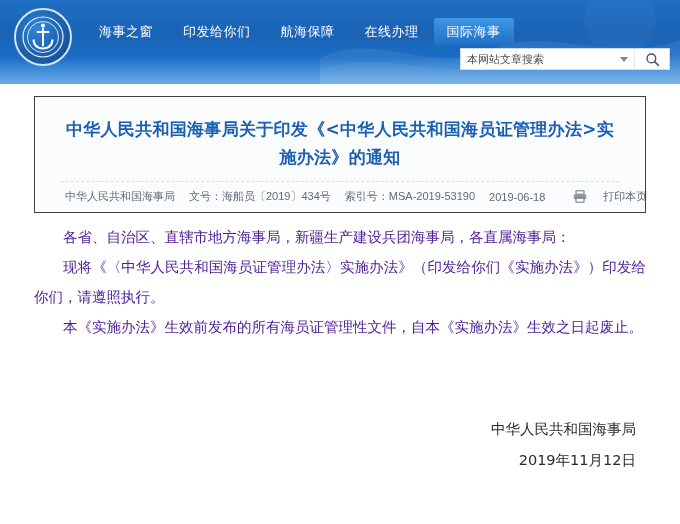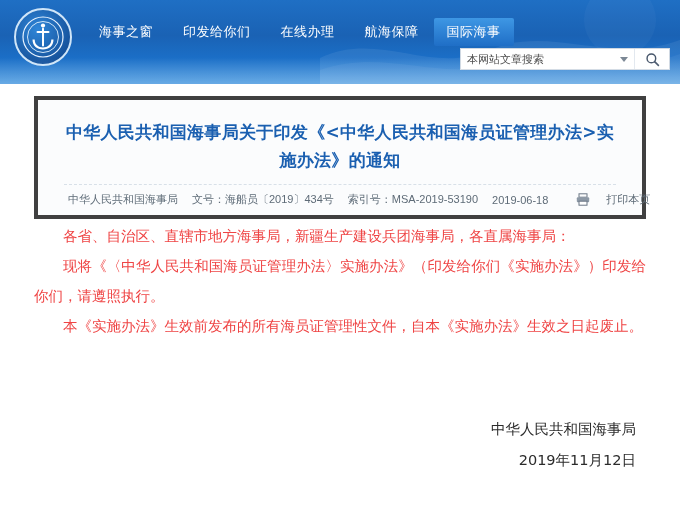--- a/index.html
+++ b/index.html
@@ -128,21 +128,21 @@
   }
   .search-btn svg { display:block; }
 
   
   .card {
     position: absolute;
     left: 34px;
     top: 96px;
     width: 612px;
     background: #fbfcfd;
-    border: 4px solid #404040;
+    border: 1px solid #404040;
     box-sizing: border-box;
     padding: 14px 26px 0 26px;
   }
   .doc-title {
     color: #1a5fb0;
     font-size: 17px;
     font-weight: bold;
     line-height: 28px;
     text-align: center;
     letter-spacing: .3px;
@@ -173,22 +173,22 @@
   .print-link svg { display:block; }
 
   
   .content {
     position: absolute;
     left: 34px;
     top: 222px;
     width: 612px;
     font-size: 14.5px;
     line-height: 30px;
-    color: #ef4444;
-    font-family: Liberation Mono, monospace;
+    color: #4c1d95;
+    font-family: Liberation Serif, serif;
   }
   .content p {
     margin: 0 0 0 0;
     text-align: justify;
     text-indent: 2em;
   }
   .signature {
     position: absolute;
     right: 34px;
     top: 414px;
@@ -223,22 +223,22 @@
           <rect x="21" y="12.5" width="2" height="19" rx="1"></rect>
           <rect x="15.5" y="16" width="13" height="2" rx="1"></rect>
           <path d="M11.5 24.5 C11.5 31 16 34.5 22 34.5 C28 34.5 32.5 31 32.5 24.5 L30.3 24.5 C30.3 29.6 26.7 32.4 22 32.4 C17.3 32.4 13.7 29.6 13.7 24.5 Z"></path>
         </g>
       </svg>
     </div>
 
     <div class="nav">
       <div class="nav-item">海事之窗</div>
       <div class="nav-item">印发给你们</div>
+      <div class="nav-item">航海保障</div>
       <div class="nav-item">在线办理</div>
-      <div class="nav-item">航海保障</div>
       <div class="nav-item highlight">国际海事</div>
     </div>
 
     <div class="search-box">
       <div class="search-select">
         <span>本网站文章搜索</span>
         <span class="caret"></span>
       </div>
       <div class="search-btn">
         <svg width="15" height="15" viewBox="0 0 16 16">

